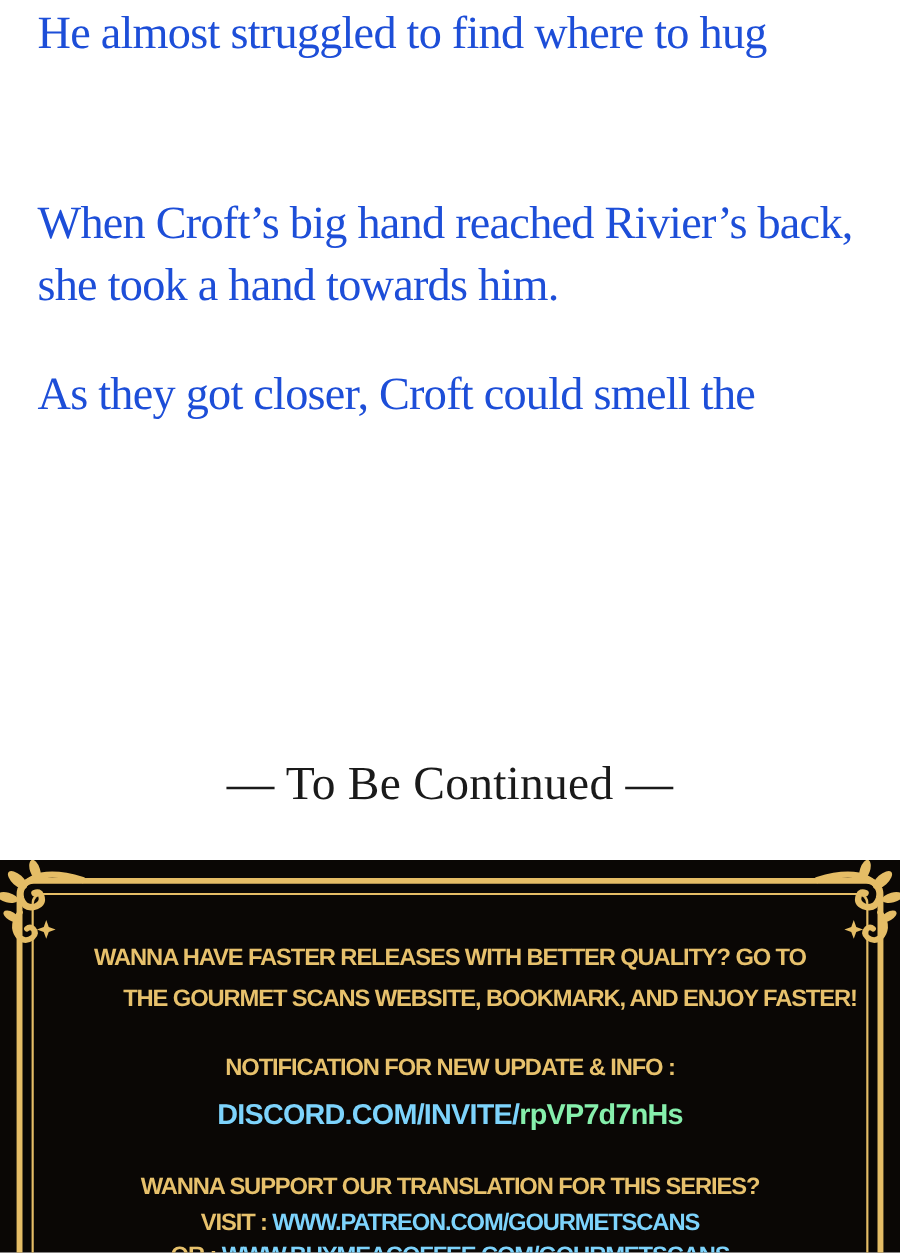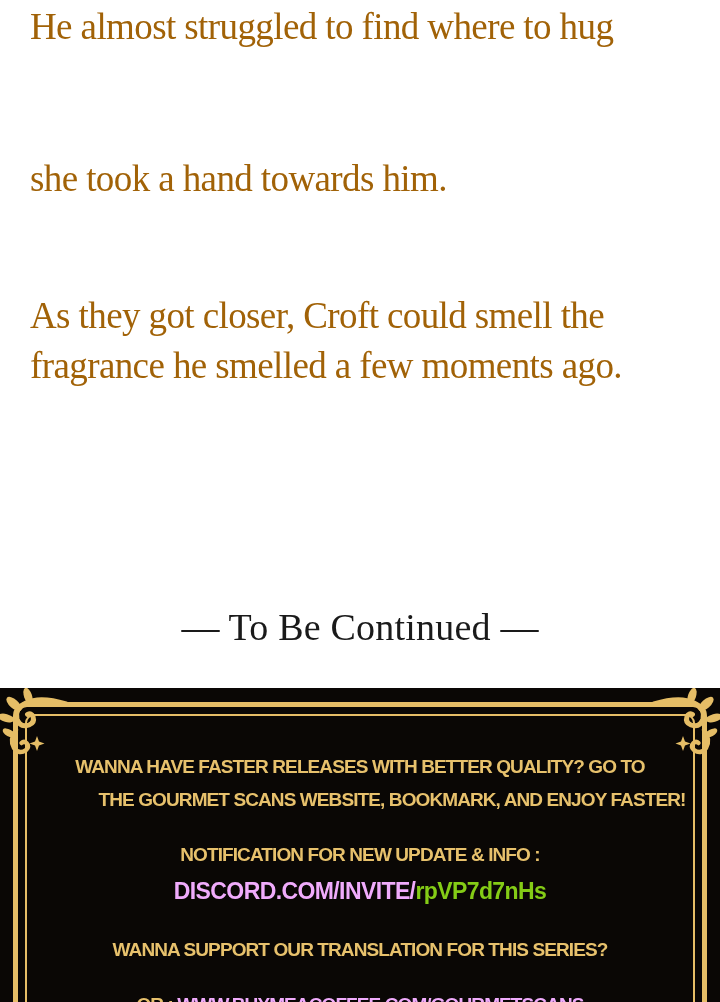--- a/index.html
+++ b/index.html
@@ -12,21 +12,21 @@
     position: relative;
     overflow: hidden;
     background: #ffffff;
     font-family: "Liberation Serif", "DejaVu Serif", serif;
   }
 
   
   .story-paragraph {
     position: absolute;
     left: 30px;
-    color: #a16207;
+    color: #1d4ed8;
     font-size: 37px;
     line-height: 50px;
     letter-spacing: -0.6px;
   }
   .story-line { white-space: nowrap; }
   #para-1 { top: 2px; }
   #para-2 { top: 154px; }
   #para-3 { top: 291px; }
 
   .to-be-continued {
@@ -88,35 +88,35 @@
   }
   #credits-line-1 { top: 68px; }
   #credits-line-2 { top: 101px; padding-left: 32px; }
   #credits-line-3 { top: 156px; }
   #credits-line-4 { top: 190px; font-size: 23px; letter-spacing: -0.6px; }
   #credits-line-5 { top: 251px; }
   #credits-line-6 { top: 280px; }
   #credits-line-7 { top: 306px; }
 
   .txt-gold   { color: #e7c16c; }
-  .txt-orange { color: #f0abfc; }
-  .txt-orange-light { color: #84cc16; }
+  .txt-orange { color: #7dd3fc; }
+  .txt-orange-light { color: #86efac; }
 </style>
 </head>
 <body>
 
 <div class="story-paragraph" id="para-1">
   <div class="story-line">He almost struggled to find where to hug</div>
 </div>
 <div class="story-paragraph" id="para-2">
+  <div class="story-line">When Croft’s big hand reached Rivier’s back,</div>
   <div class="story-line">she took a hand towards him.</div>
 </div>
 <div class="story-paragraph" id="para-3">
   <div class="story-line">As they got closer, Croft could smell the</div>
-  <div class="story-line">fragrance he smelled a few moments ago.</div>
 </div>
 
 <div class="to-be-continued">— To Be Continued —</div>
 
 <div class="credits-panel">
   <div class="frame-outer"></div>
   <div class="frame-inner"></div>
 
   <svg class="corner-ornament left" viewBox="0 0 80 80" xmlns="http://www.w3.org/2000/svg">
     <g stroke="#e5bd66" fill="none" stroke-linecap="round">
@@ -146,14 +146,15 @@
     </g>
   </svg>
 
   <div class="credits-line" id="credits-line-1">WANNA HAVE FASTER RELEASES WITH BETTER QUALITY? GO TO</div>
   <div class="credits-line" id="credits-line-2">THE GOURMET SCANS WEBSITE, BOOKMARK, AND ENJOY FASTER!</div>
 
   <div class="credits-line" id="credits-line-3">NOTIFICATION FOR NEW UPDATE &amp; INFO :</div>
   <div class="credits-line" id="credits-line-4"><span class="txt-orange">DISCORD.COM/INVITE/</span><span class="txt-orange-light">rpVP7d7nHs</span></div>
 
   <div class="credits-line" id="credits-line-5">WANNA SUPPORT OUR TRANSLATION FOR THIS SERIES?</div>
+  <div class="credits-line" id="credits-line-6"><span class="txt-gold">VISIT : </span><span class="txt-orange">WWW.PATREON.COM/GOURMETSCANS</span></div>
   <div class="credits-line" id="credits-line-7"><span class="txt-gold">OR : </span><span class="txt-orange">WWW.BUYMEACOFFEE.COM/GOURMETSCANS</span></div>
 </div>
 
 </body></html>

